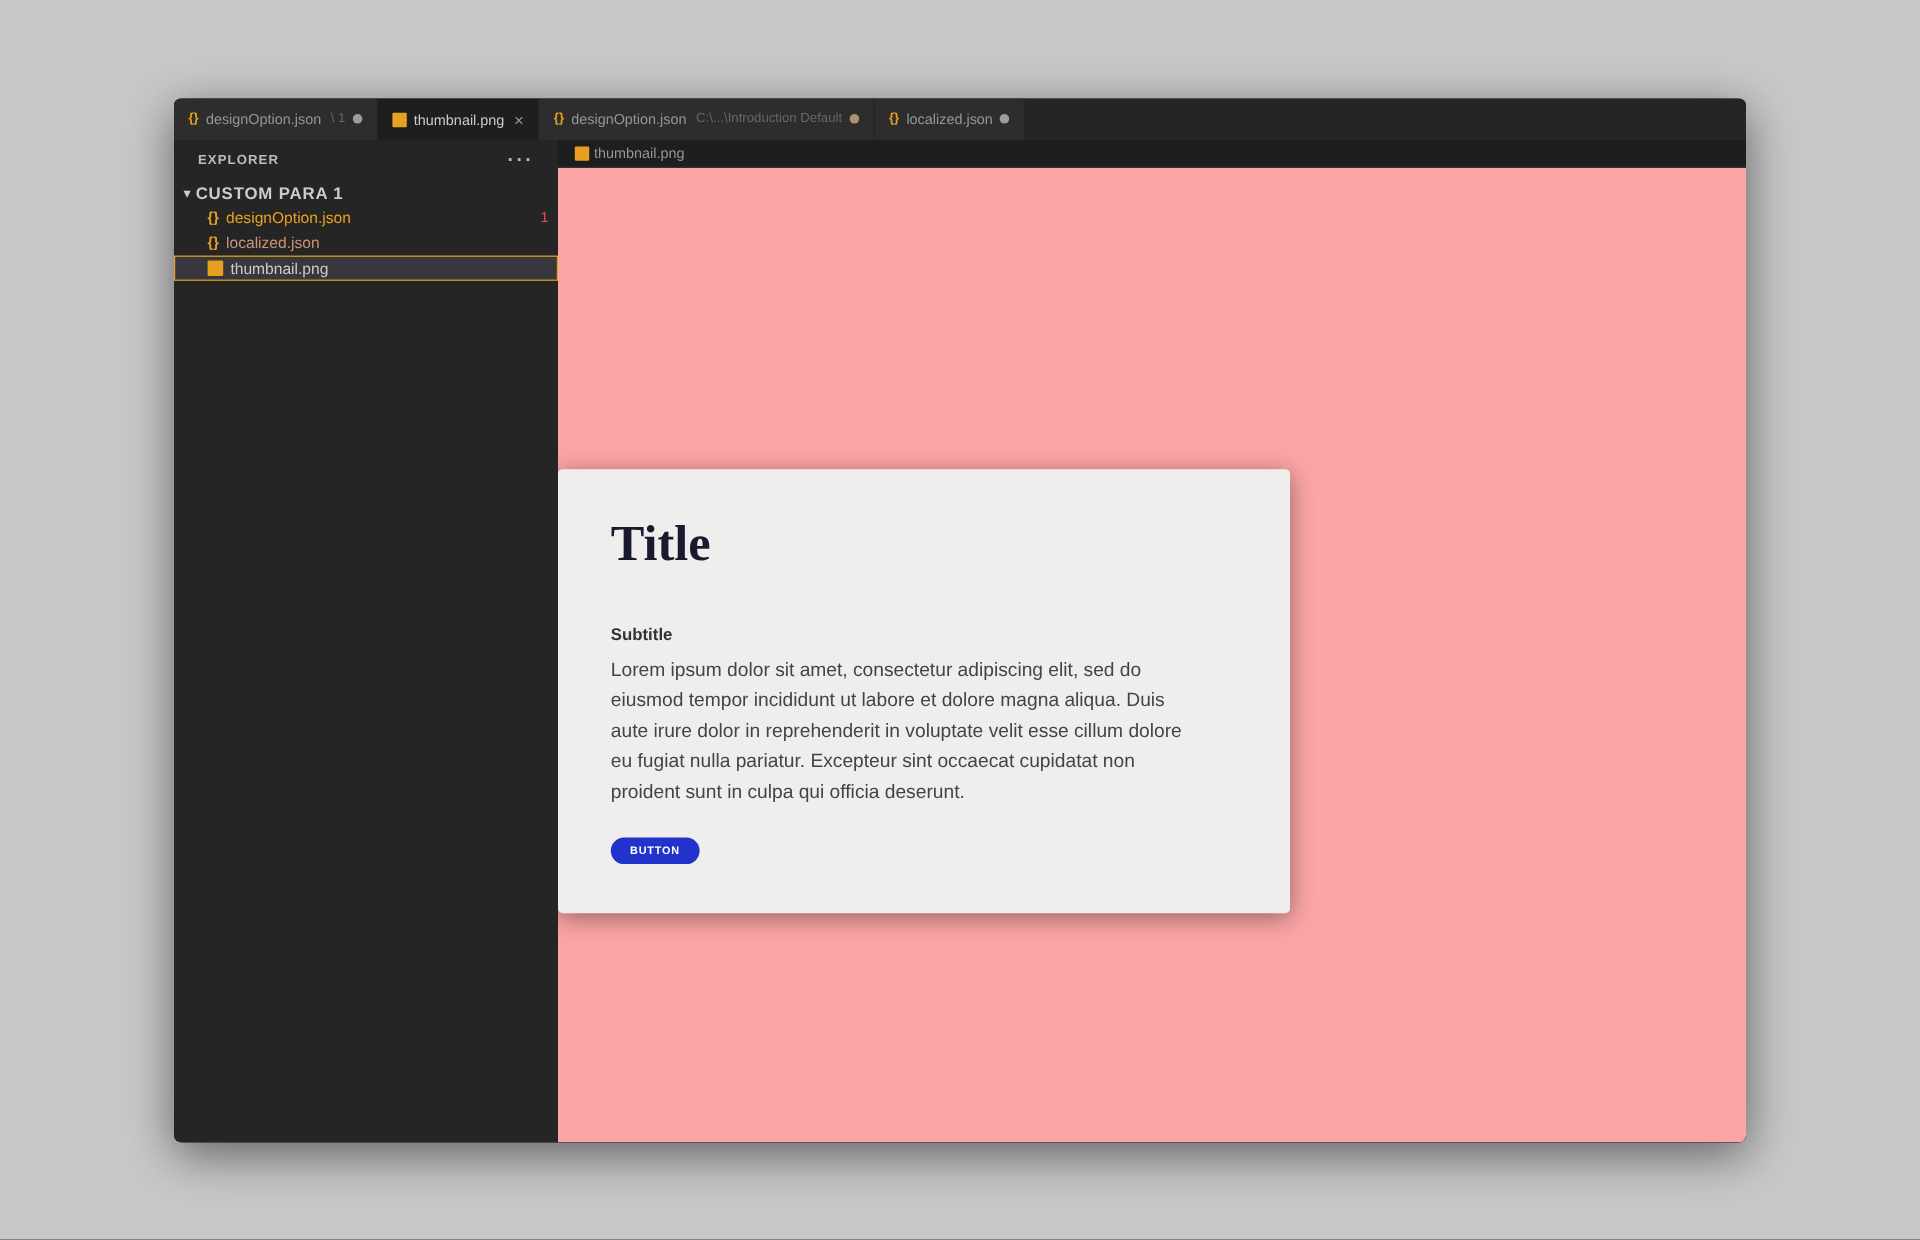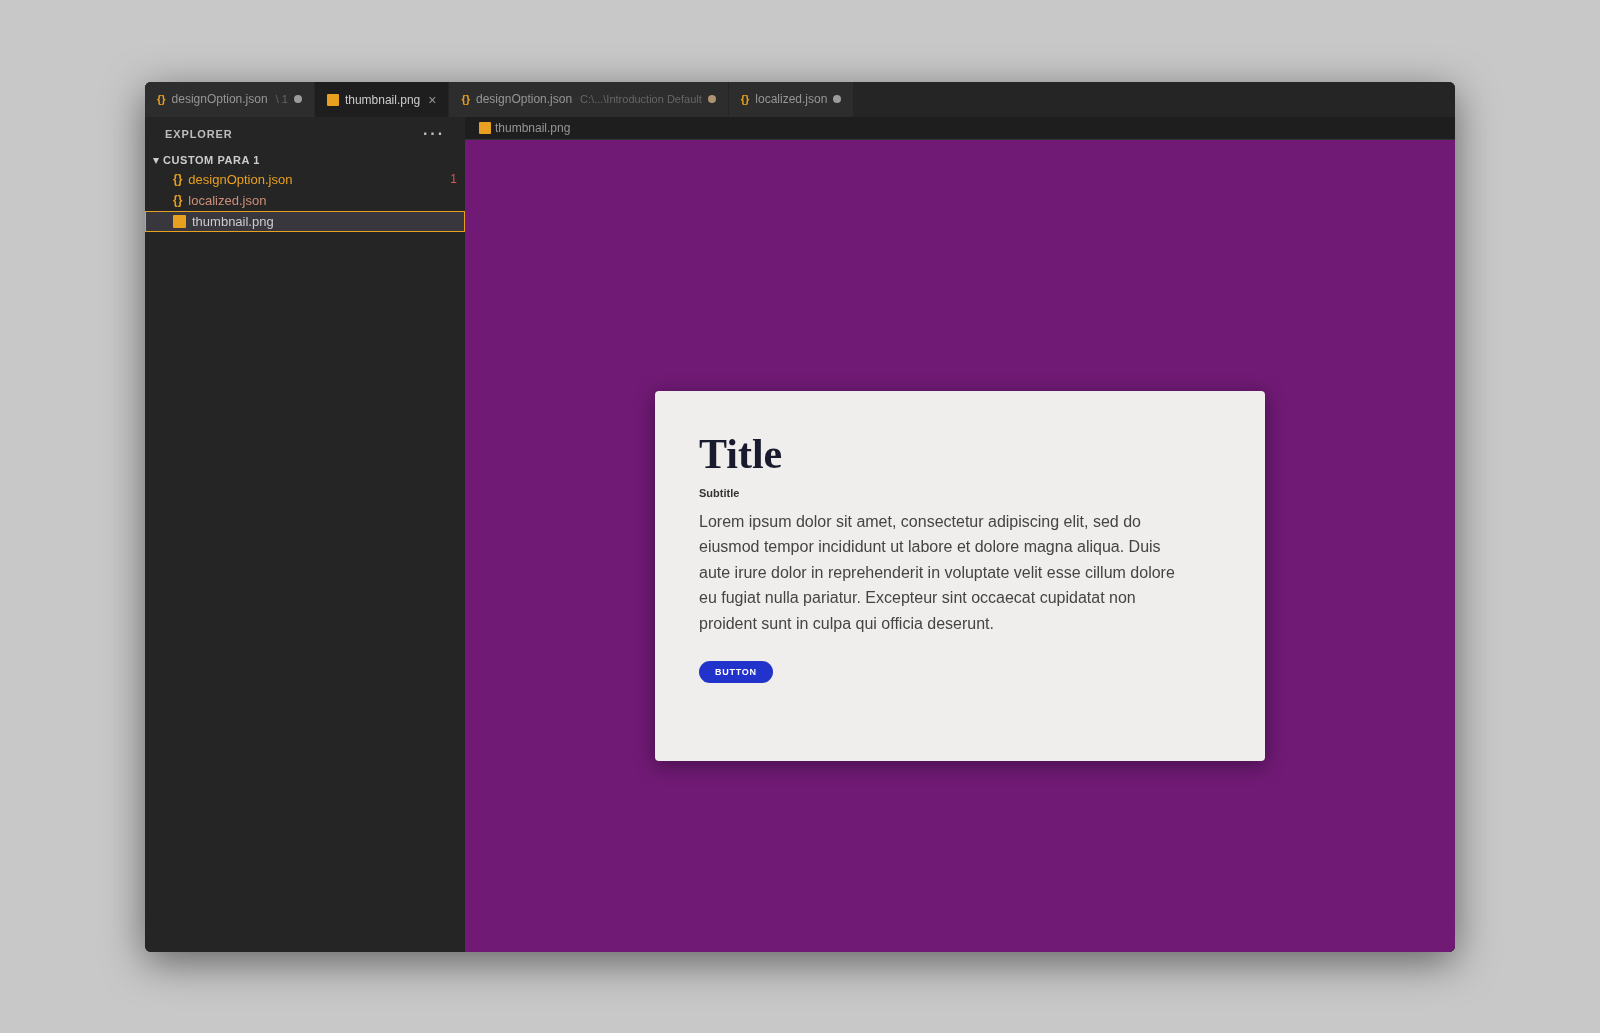--- a/index.html
+++ b/index.html
@@ -146,21 +146,21 @@
       cursor: pointer;
       gap: 4px;
     }
 
     .folder-chevron {
       color: #cccccc;
       font-size: 12px;
     }
 
     .folder-name {
-      font-size: 11px;
+      font-size: 14px;
       font-weight: 700;
       color: #cccccc;
       letter-spacing: 0.05em;
       text-transform: uppercase;
     }
 
     .file-item {
       display: flex;
       align-items: center;
       padding: 3px 8px 3px 28px;
@@ -237,24 +237,23 @@
       background: #e8a020;
       border-radius: 1px;
       display: inline-block;
       flex-shrink: 0;
     }
 
     .editor-content {
       flex: 1;
       display: flex;
       align-items: center;
-      justify-content: center;
       overflow: hidden;
       position: relative;
-      background: #701a75;
+      background: #fca5a5;
     }
 
     
     .preview-card {
       width: 610px;
       height: 370px;
       background: #f0eeec;
       border-radius: 4px;
       padding: 40px 44px;
       box-shadow: 0 4px 20px rgba(0,0,0,0.4);
@@ -267,23 +266,24 @@
 
     .preview-title {
       font-family: Georgia, 'Times New Roman', serif;
       font-size: 42px;
       color: #1a1a2e;
       font-weight: 700;
       line-height: 1.1;
     }
 
     .preview-subtitle {
-      font-size: 11px;
+      font-size: 14px;
       color: #333;
       font-weight: 600;
+      margin-top: 33px;
     }
 
     .preview-body {
       font-size: 16px;
       color: #444;
       line-height: 1.6;
       max-width: 480px;
     }
 
     .preview-button {

